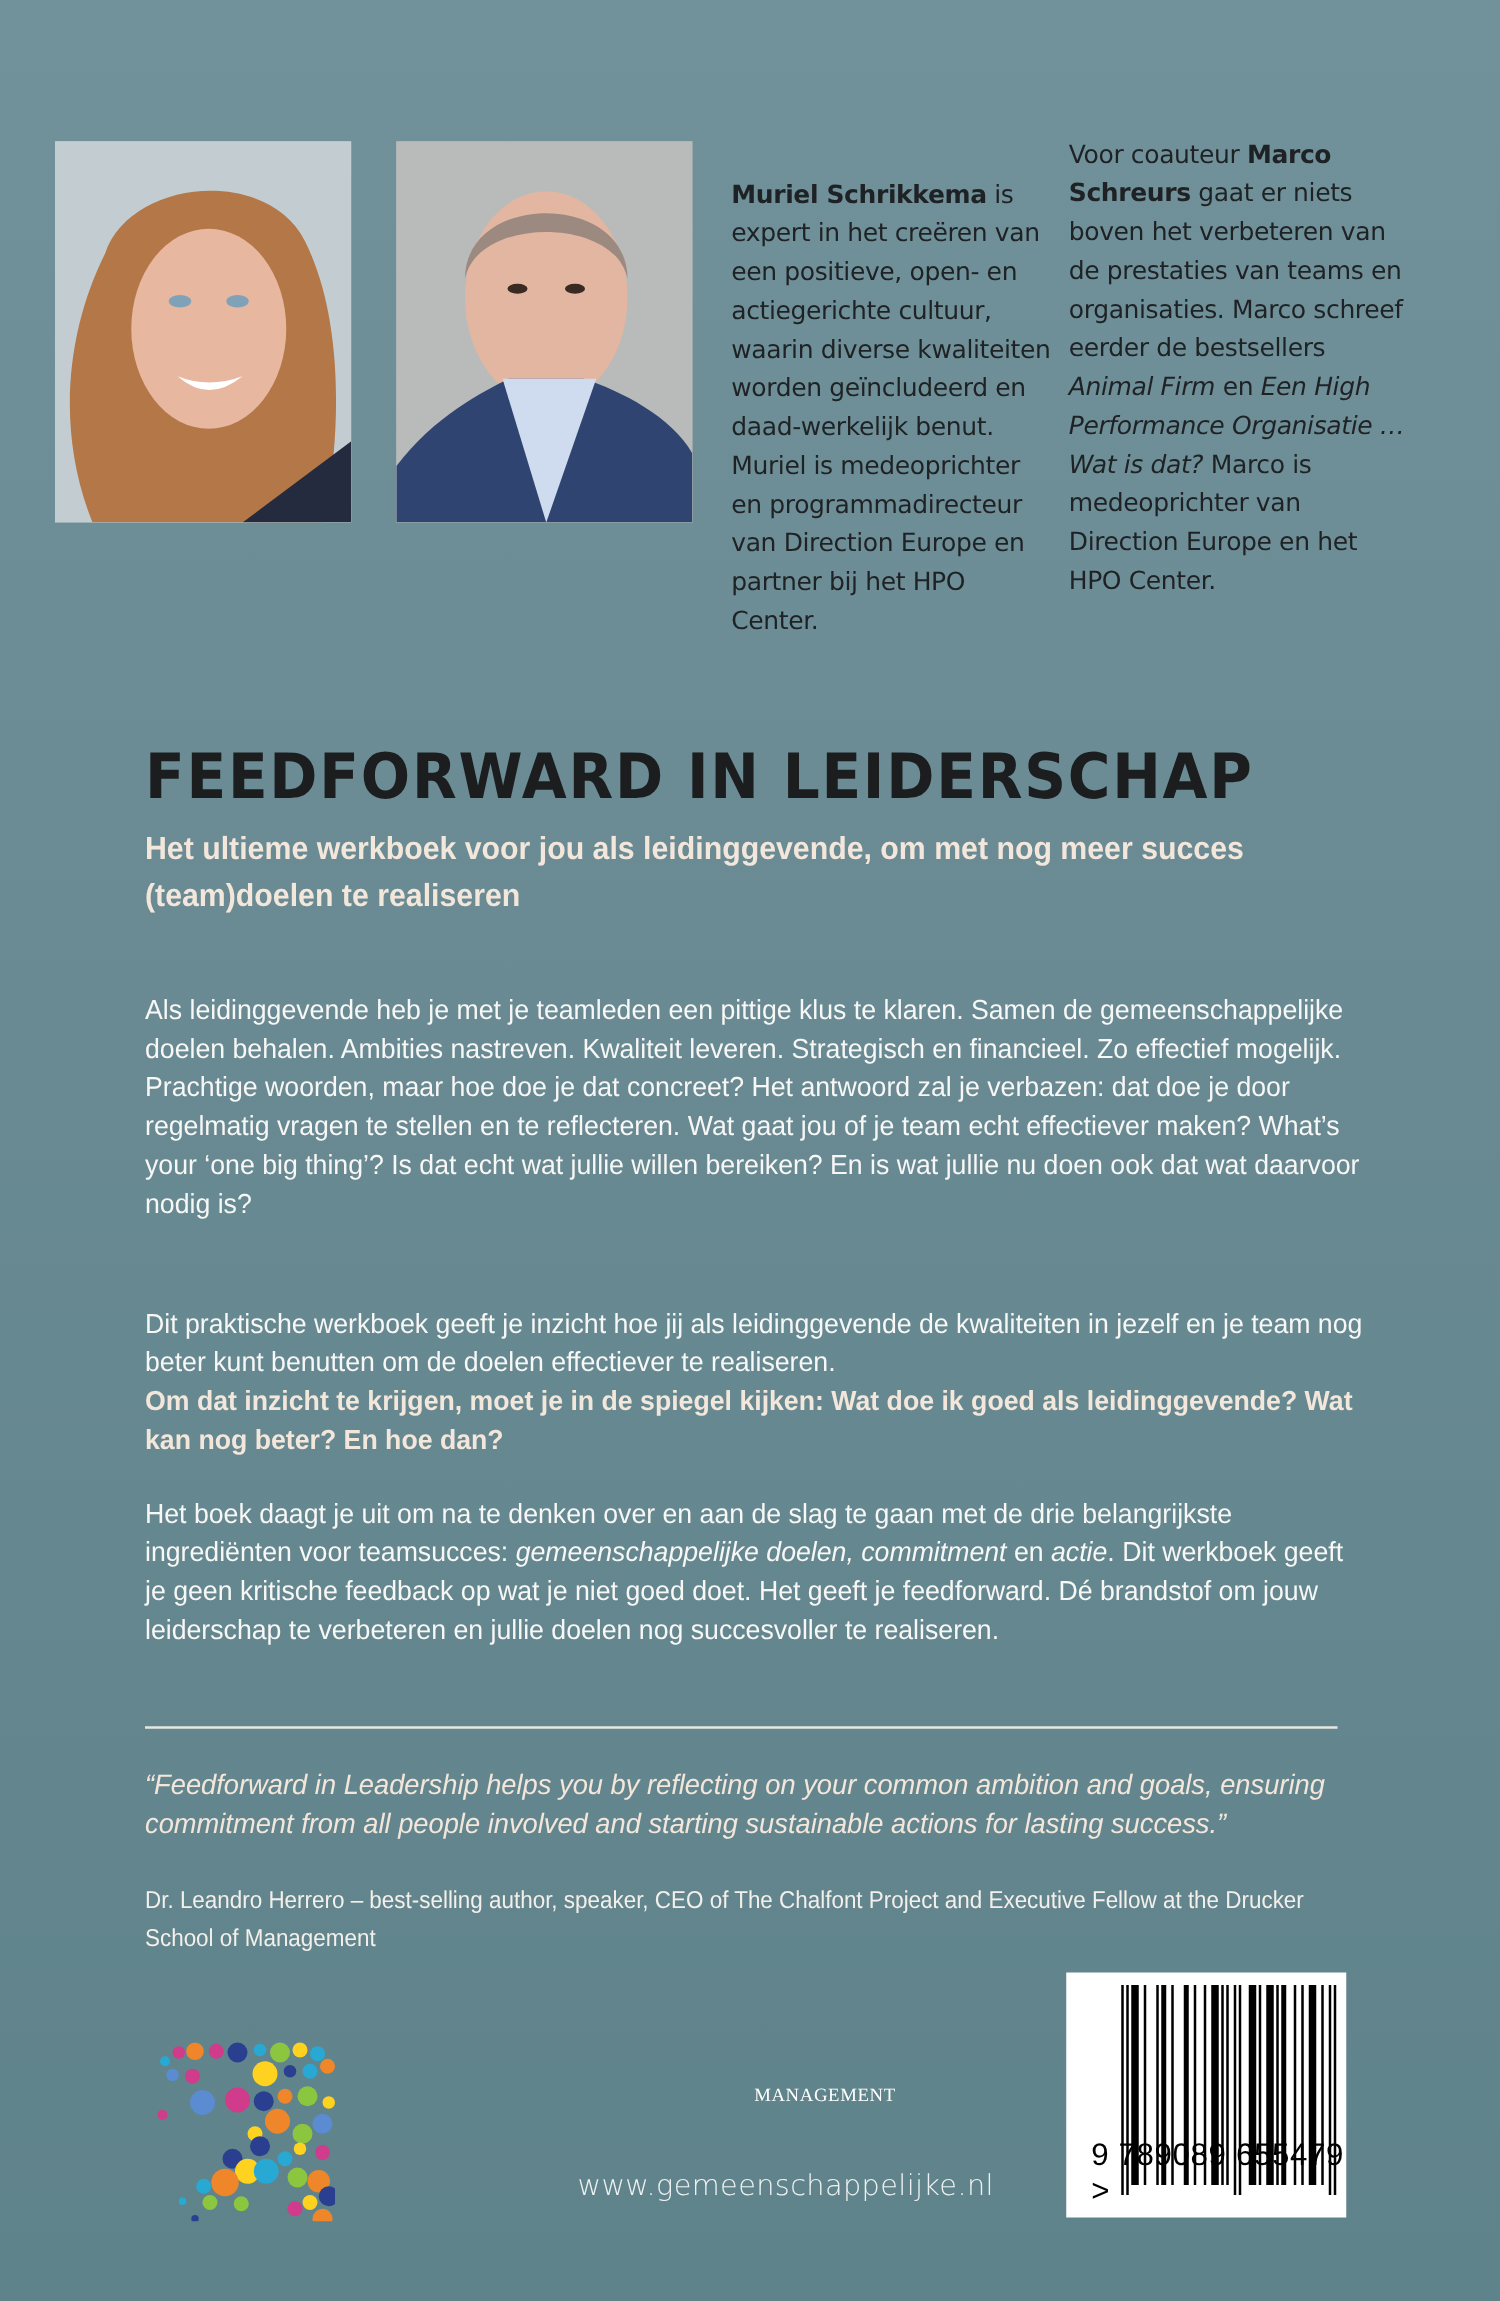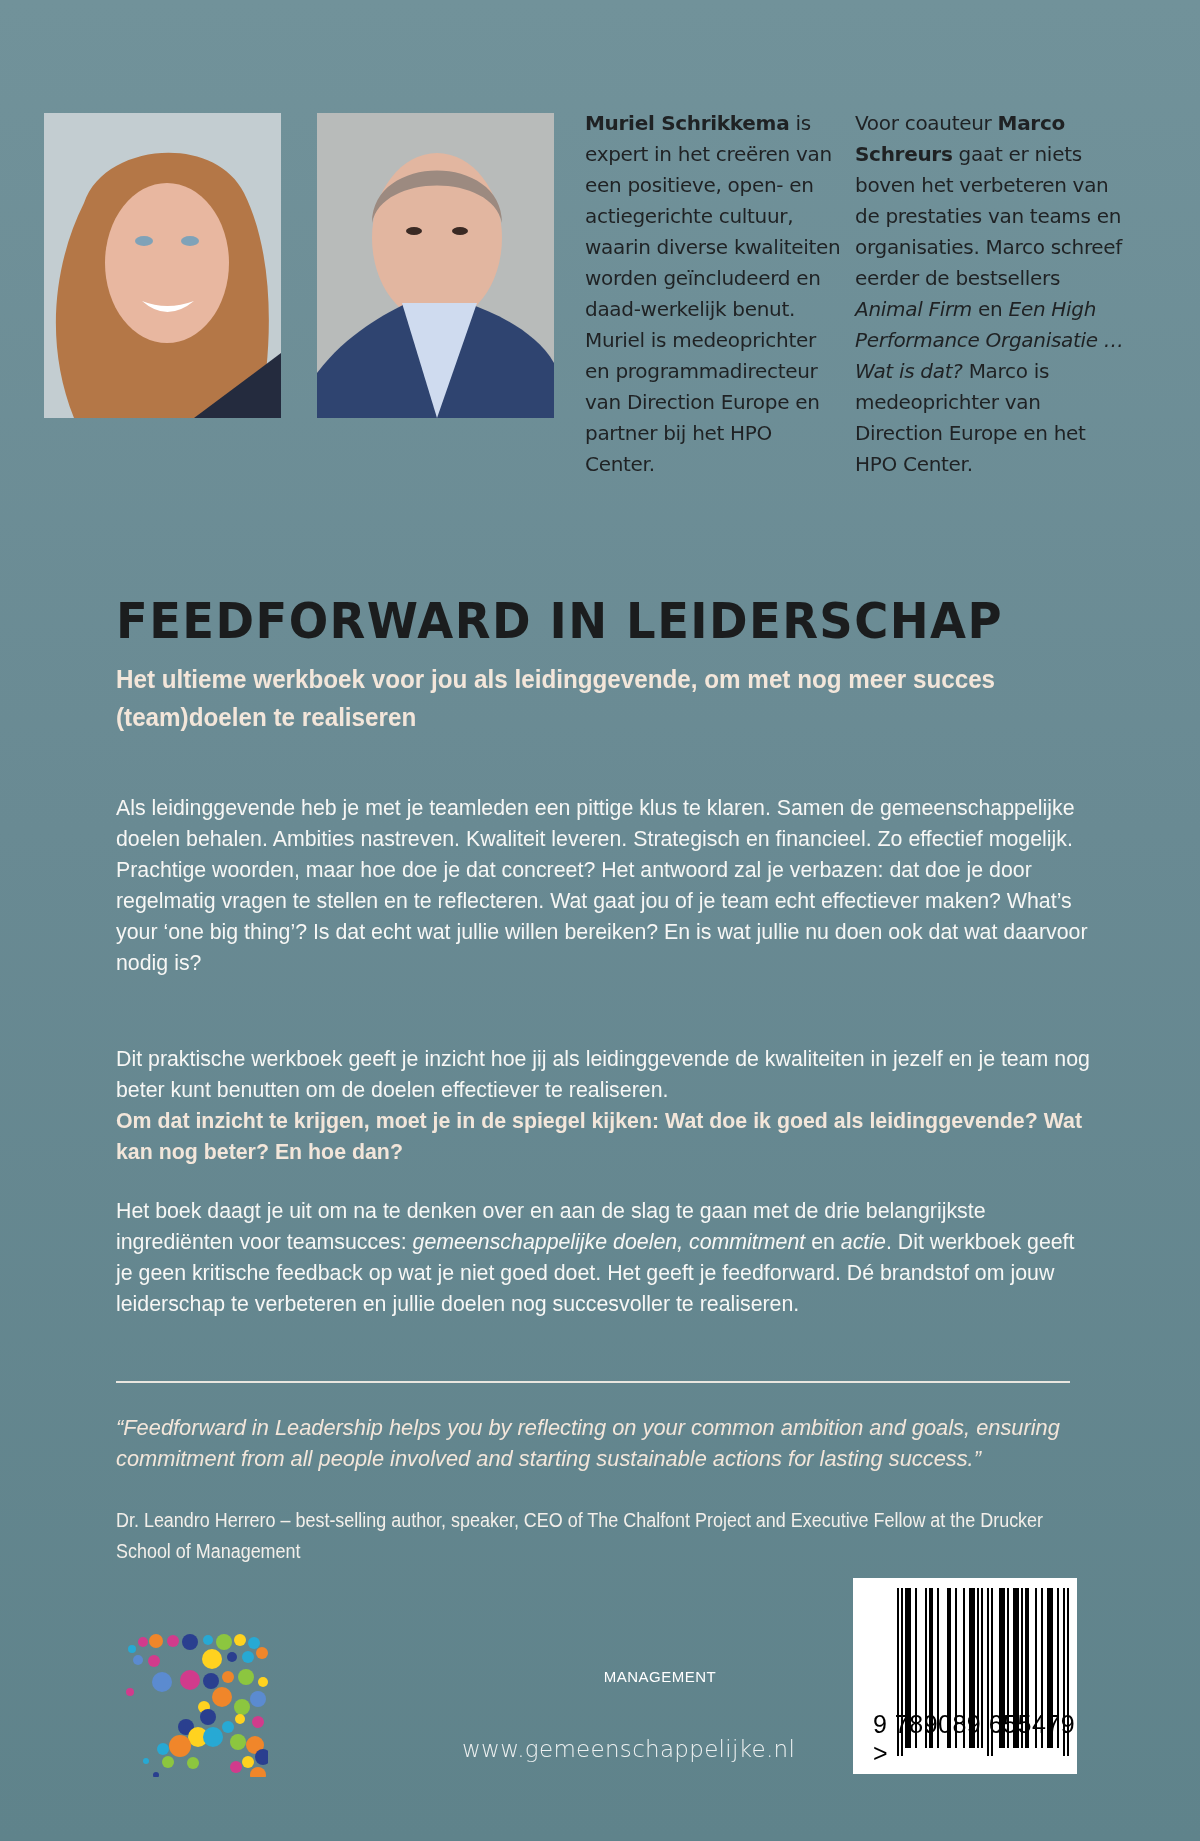--- a/index.html
+++ b/index.html
@@ -9,21 +9,21 @@
       font-family: "Liberation Sans", sans-serif;
       position: relative;
     }
     .abs { position: absolute; }
     .photo { top: 113px; width: 237px; height: 305px; overflow: hidden; }
     .photo1 { left: 44px; background: #c2ccd0; }
     .photo2 { left: 317px; background: #b9bcbb; }
     .photo svg { width: 100%; height: 100%; display: block; }
 
     .bio { top: 108px; font-family: "DejaVu Sans", sans-serif; font-size: 20px; line-height: 31px; color: #1f2224; letter-spacing: -0.3px; }
-    .bio1 { left: 585px; width: 260px; }
+    .bio1 { left: 585px; width: 260px; margin-top: 32px; }
     .bio2 { left: 855px; width: 270px; }
     .bio b { font-weight: bold; }
     .bio i { font-style: italic; }
 
     .title { left: 116px; top: 592px; font-family: "DejaVu Sans", sans-serif; font-weight: bold; font-size: 50px; color: #1b1d1e; letter-spacing: 1.5px; transform: scaleX(0.93); transform-origin: left; white-space: nowrap; }
     .subtitle { left: 116px; top: 660px; width: 960px; font-family: "Liberation Sans", sans-serif; font-weight: bold; font-size: 25.5px; line-height: 38px; color: #f3e6da; transform: scaleX(0.95); transform-origin: left; }
 
     .body-text { left: 116px; width: 1010px; font-family: "Liberation Sans", sans-serif; font-size: 22px; line-height: 31px; color: #f7f7f5; transform: scaleX(0.97); transform-origin: left; }
     .p1 { top: 792px; }
     .p2 { top: 1043px; }
@@ -33,21 +33,21 @@
 
     .divider { left: 116px; top: 1381px; width: 954px; height: 2px; background: #e9e6e0; }
 
     .quote { left: 116px; top: 1412px; width: 1000px; font-family: "Liberation Sans", sans-serif; font-style: italic; font-size: 22.5px; line-height: 31px; color: #f3e6da; transform: scaleX(0.97); transform-origin: left; }
     .quote-attr { left: 116px; top: 1505px; width: 1010px; font-family: "Liberation Sans", sans-serif; font-size: 19.5px; line-height: 31px; color: #f3efea; transform: scaleX(0.92); transform-origin: left; }
 
     .logo-dots { left: 118px; top: 1627px; width: 150px; height: 150px; }
 
     .publisher { left: 530px; top: 1670px; width: 260px; text-align: center; color: #ffffff; }
     .pub-name { font-family: "DejaVu Sans", sans-serif; font-size: 34px; letter-spacing: 1px; line-height: 36px; }
-    .pub-sub { font-family: Liberation Sans, sans-serif; font-size: 15px; letter-spacing: 0.5px; line-height: 18px; margin-top: -2px; }
+    .pub-sub { font-family: Liberation Serif, serif; font-size: 15px; letter-spacing: 0.5px; line-height: 18px; margin-top: -2px; }
     .website { left: 462px; top: 1736px; font-family: "DejaVu Sans", sans-serif; font-weight: 300; font-size: 23px; color: #eef1f1; letter-spacing: 0.3px; }
 
     .barcode { left: 853px; top: 1578px; width: 224px; height: 196px; background: #ffffff; }
     .barcode svg { display: block; }
     .isbn-text { position: absolute; left: 20px; bottom: 6px; font-family: "Liberation Sans", sans-serif; font-size: 25px; color: #000; letter-spacing: 0.5px; background: transparent; }
   </style>
 </head>
 <body>
 
 <div class="abs photo photo1">

